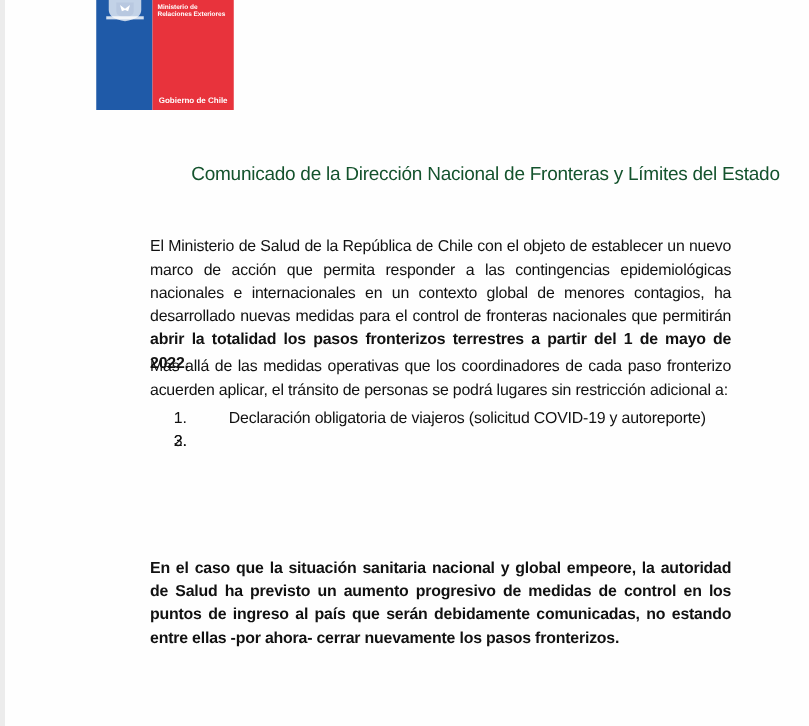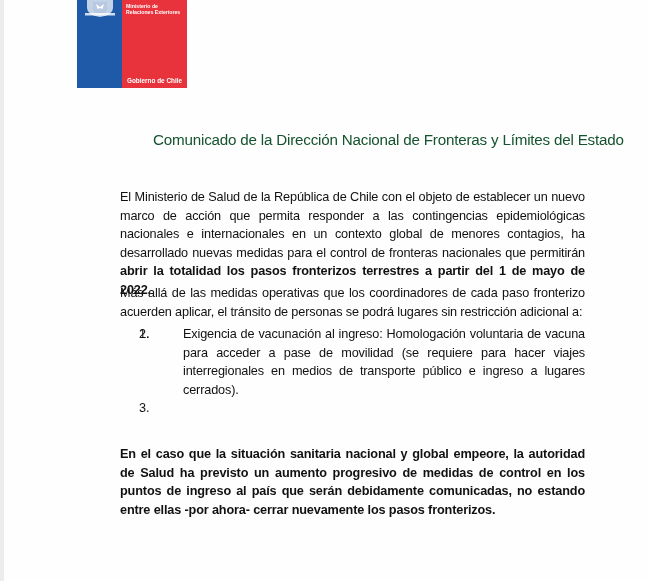--- a/index.html
+++ b/index.html
@@ -58,24 +58,24 @@
   <p><span>El Ministerio de Salud de la República de Chile con el objeto de establecer un nuevo marco de acción que permita responder a las contingencias epidemiológicas nacionales e internacionales en un contexto global de menores contagios, ha desarrollado nuevas medidas para el control de fronteras nacionales que permitirán </span><b>abrir la totalidad los pasos fronterizos terrestres a partir del 1 de mayo de 2022.</b></p>
 </div>
 
 <div class="doc p2">
   <p>Más allá de las medidas operativas que los coordinadores de cada paso fronterizo acuerden aplicar, el tránsito de personas se podrá lugares sin restricción adicional a:</p>
 </div>
 
 <div class="doc list">
   <div class="li">
     <span class="num">1.</span>
+    <span>Declaración obligatoria de viajeros (solicitud COVID-19 y autoreporte)</span>
   </div>
   <div class="li">
     <span class="num">2.</span>
-    <span>Exigencia de vacunación al ingreso: Homologación voluntaria de vacuna para acceder a pase de movilidad (se requiere para hacer viajes interregionales en medios de transporte público e ingreso a lugares cerrados).</span>
   </div>
   <div class="li">
     <span class="num">3.</span>
   </div>
 </div>
 
 <div class="doc p3">
   <p>En el caso que la situación sanitaria nacional y global empeore, la autoridad de Salud ha previsto un aumento progresivo de medidas de control en los puntos de ingreso al país que serán debidamente comunicadas, no estando entre ellas -por ahora- cerrar nuevamente los pasos fronterizos.</p>
 </div>
 

